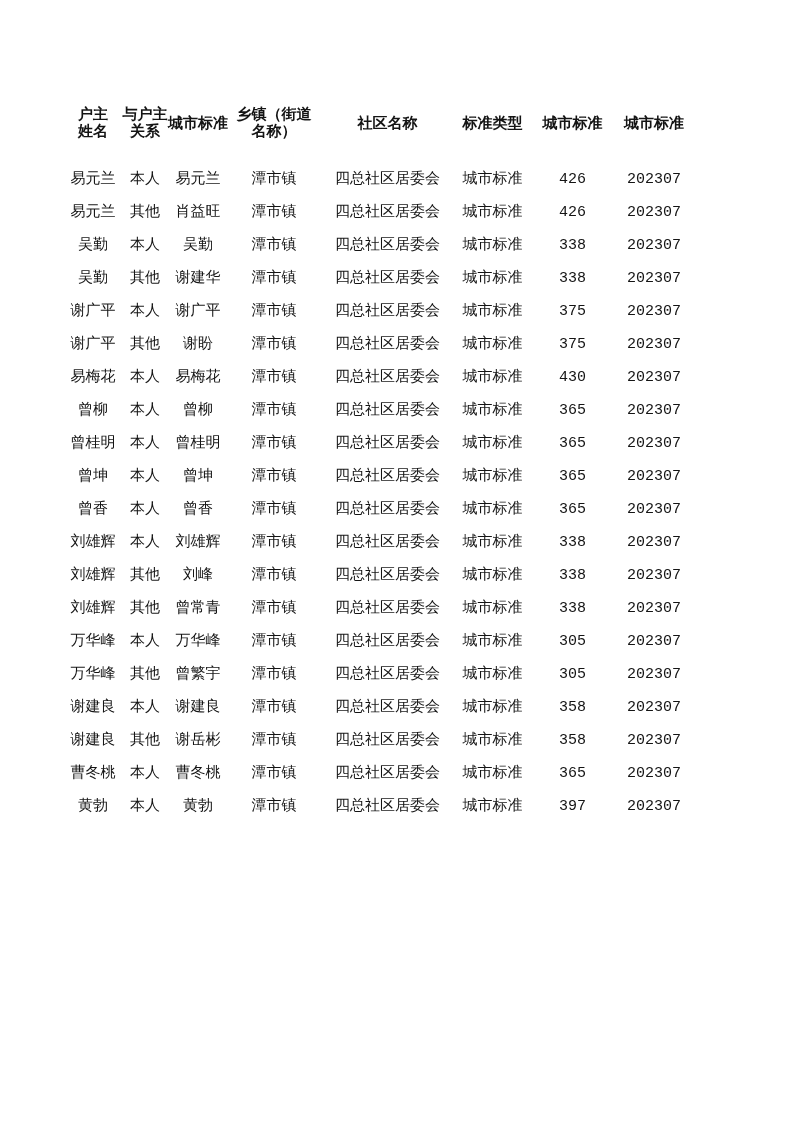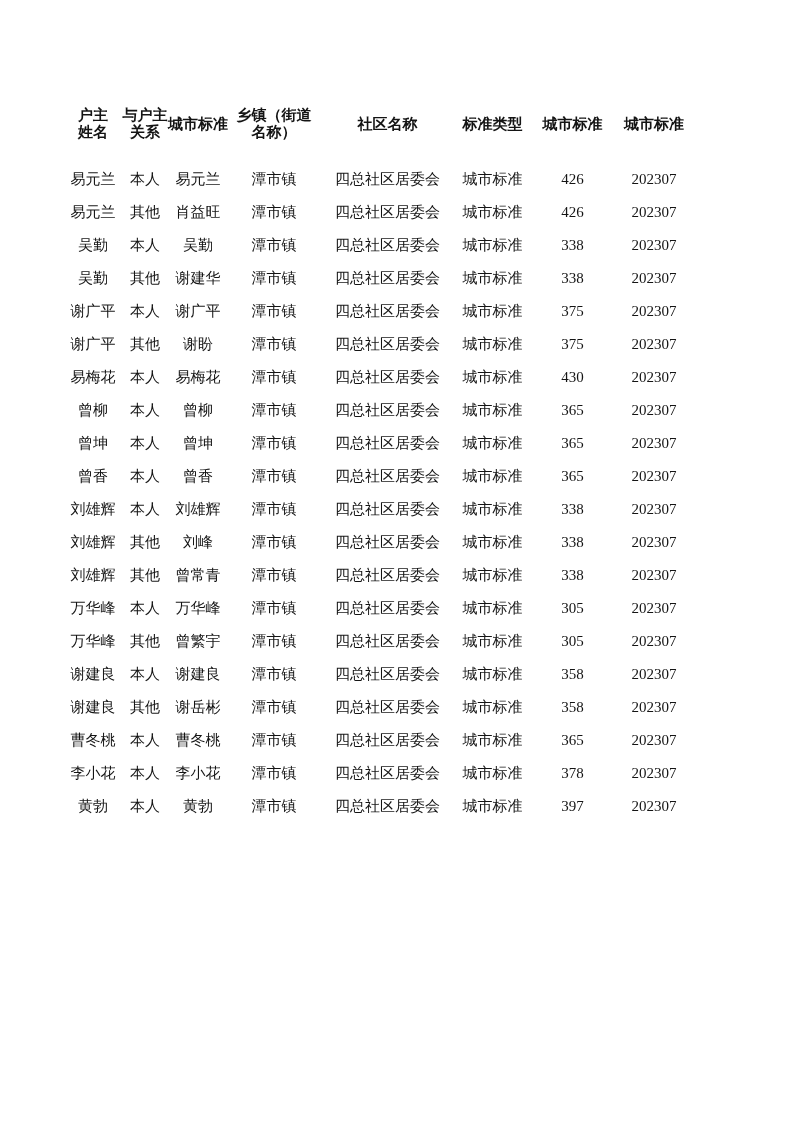--- a/index.html
+++ b/index.html
@@ -6,21 +6,21 @@
     margin: 0;
     padding: 0;
     background: #ffffff;
   }
   .page {
     position: relative;
     width: 793px;
     height: 1122px;
     background: #ffffff;
     overflow: hidden;
-    font-family: Liberation Serif, serif;
+    font-family: Liberation Mono, monospace;
     color: #141414;
   }
   table.subsidy-table {
     position: absolute;
     left: 64px;
     top: 98px;
     width: 629px;
     border-collapse: collapse;
     table-layout: fixed;
   }
@@ -155,20 +155,30 @@
           <td>曾柳</td>
           <td>本人</td>
           <td>曾柳</td>
           <td>潭市镇</td>
           <td>四总社区居委会</td>
           <td>城市标准</td>
           <td>365</td>
           <td>202307</td>
         </tr>
         <tr>
+          <td>曾桂明</td>
+          <td>本人</td>
+          <td>曾桂明</td>
+          <td>潭市镇</td>
+          <td>四总社区居委会</td>
+          <td>城市标准</td>
+          <td>365</td>
+          <td>202307</td>
+        </tr>
+        <tr>
           <td>曾坤</td>
           <td>本人</td>
           <td>曾坤</td>
           <td>潭市镇</td>
           <td>四总社区居委会</td>
           <td>城市标准</td>
           <td>365</td>
           <td>202307</td>
         </tr>
         <tr>
@@ -252,30 +262,20 @@
           <td>202307</td>
         </tr>
         <tr>
           <td>曹冬桃</td>
           <td>本人</td>
           <td>曹冬桃</td>
           <td>潭市镇</td>
           <td>四总社区居委会</td>
           <td>城市标准</td>
           <td>365</td>
-          <td>202307</td>
-        </tr>
-        <tr>
-          <td>李小花</td>
-          <td>本人</td>
-          <td>李小花</td>
-          <td>潭市镇</td>
-          <td>四总社区居委会</td>
-          <td>城市标准</td>
-          <td>378</td>
           <td>202307</td>
         </tr>
         <tr>
           <td>黄勃</td>
           <td>本人</td>
           <td>黄勃</td>
           <td>潭市镇</td>
           <td>四总社区居委会</td>
           <td>城市标准</td>
           <td>397</td>

